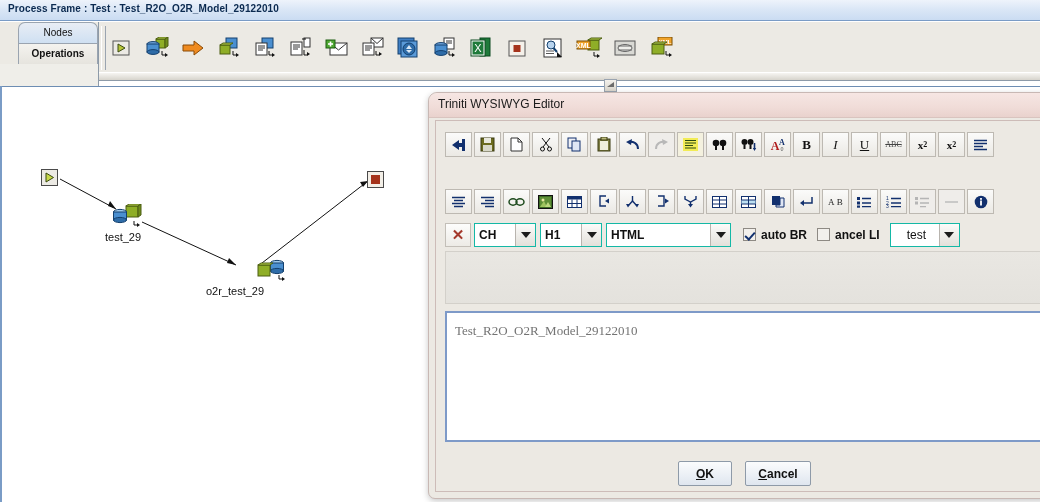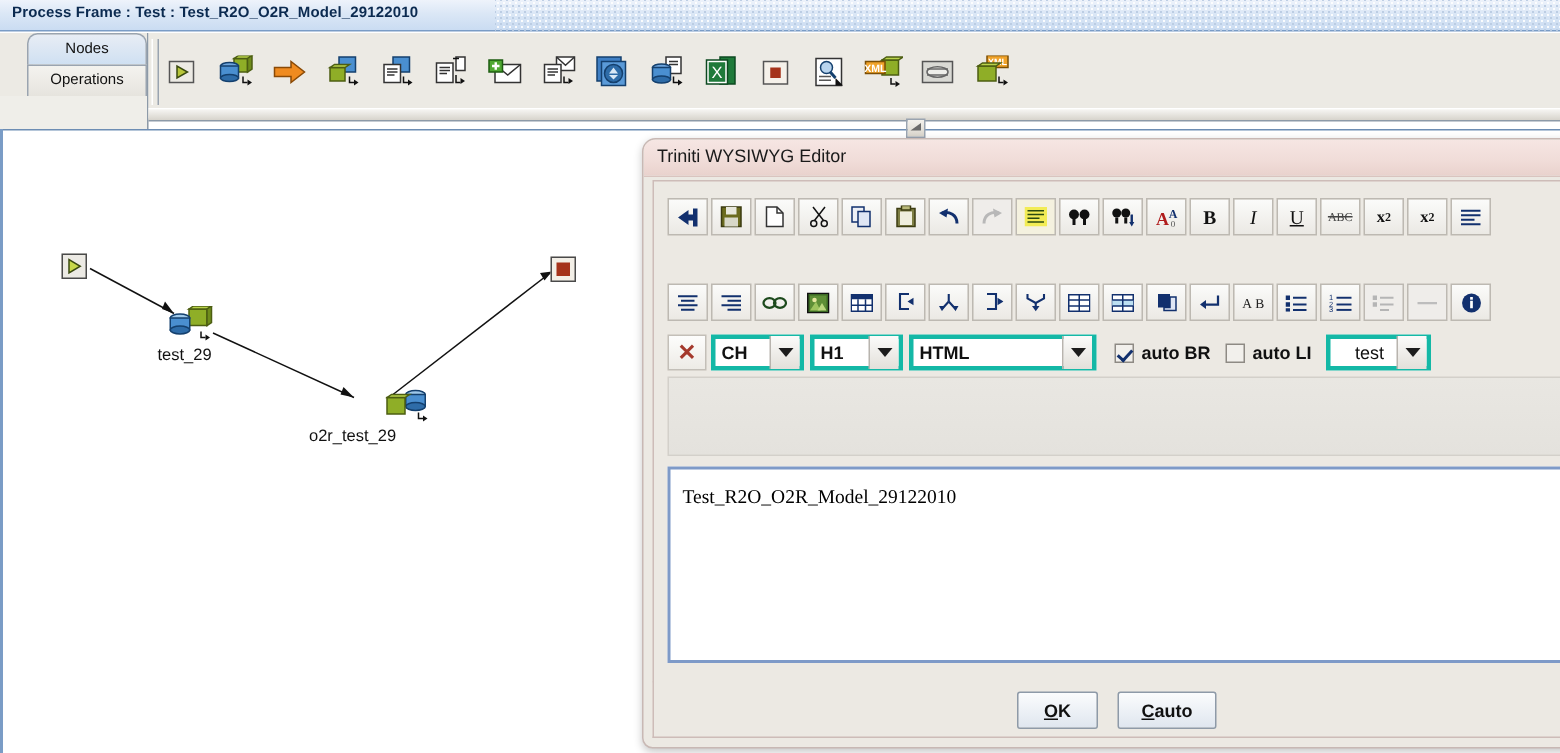--- a/index.html
+++ b/index.html
@@ -36,21 +36,21 @@
     position:absolute;left:0;top:22px;width:99px;height:64px;
     background:#eceae4;border-right:1px solid #8d9aa8;box-sizing:border-box;
   }
   .side-tab{
     position:absolute;left:18px;width:80px;height:21px;box-sizing:border-box;
     font-size:10px;color:#111;text-align:center;line-height:19px;
     border:1px solid #9aa4b0;border-bottom:none;
     border-radius:7px 7px 0 0;
   }
   .side-tab.sel{top:0;background:linear-gradient(to bottom,#e8edf5,#cfe0f2);}
-  .side-tab.unsel{top:21px;background:linear-gradient(to bottom,#f4f3ef,#e6e4de);border-radius:0 0 0 0;}
+  .side-tab.unsel{top:21px;background:linear-gradient(to bottom,#f4f3ef,#e6e4de);border-radius:0 0 0 0;font-weight:bold;}
   .side-tabs-filler{position:absolute;left:0;top:42px;width:98px;height:22px;background:#efeee9;}
 
   
   .app-toolbar{
     position:absolute;left:99px;top:22px;right:0;height:58px;
     background:#eceae4;border-bottom:1px solid #9aa4b0;box-sizing:border-box;
   }
   .tb-grip{position:absolute;left:2px;top:4px;width:3px;height:44px;
     border-left:1px solid #fff;border-right:1px solid #9aa4b0;}
   .tb-row{position:absolute;left:8px;top:6px;height:40px;display:flex;align-items:center;gap:8px;}
@@ -127,52 +127,52 @@
 
   .ed-row3{position:absolute;left:9px;top:101px;height:26px;display:flex;align-items:center;}
   .x-btn{
     width:26px;height:24px;box-sizing:border-box;
     background:linear-gradient(to bottom,#fdfdfc,#edebe6);border:1px solid #c3bfb8;
     display:flex;align-items:center;justify-content:center;color:#a4392c;
     font-size:15px;font-weight:bold;margin-right:3px;
   }
   .combo{
     height:24px;box-sizing:border-box;display:flex;align-items:center;
-    background:#ffffff;border:3px solid #14b8a6;margin-right:4px;
+    background:#ffffff;border:1px solid #14b8a6;margin-right:4px;
   }
   .combo .val{padding:0 4px;font-size:12px;color:#111;font-weight:bold;white-space:nowrap;overflow:hidden;}
   .combo .arrow{
     width:19px;height:22px;margin-left:auto;flex:0 0 19px;
     background:linear-gradient(to bottom,#fbfbfa,#e3e0da);
     border-left:1px solid #b8b4ae;
     display:flex;align-items:center;justify-content:center;
   }
   .caret{width:0;height:0;border-left:5px solid transparent;border-right:5px solid transparent;
     border-top:6px solid #1c1c1c;}
-  .chk-wrap{display:flex;align-items:center;margin-right:10px;}
+  .chk-wrap{display:flex;align-items:flex-start;margin-right:10px;}
   .chk{
     width:13px;height:13px;box-sizing:border-box;background:#f2f0ec;
     border:1px solid #8e8a84;margin-right:5px;position:relative;
   }
   .chk.on:after{
     content:"";position:absolute;left:3px;top:1px;width:4px;height:8px;
     border:solid #12306e;border-width:0 2px 2px 0;transform:rotate(42deg);
   }
   .chk-label{font-size:12px;font-weight:bold;color:#111;white-space:nowrap;}
 
   .ed-blank{
     position:absolute;left:9px;right:9px;top:130px;height:53px;
     background:linear-gradient(to bottom,#e9e7e2,#e4e2dd);
     border:1px solid #d3d0ca;box-sizing:border-box;
   }
   .ed-text{
     position:absolute;left:9px;right:9px;top:190px;height:131px;
     background:#ffffff;border:2px solid #7e9ac8;box-sizing:border-box;
   }
-  .ed-text-inner{position:absolute;left:8px;top:10px;font-size:13px;color:#000000;
+  .ed-text-inner{position:absolute;left:8px;top:10px;font-size:13px;color:#737373;
     font-family:"Liberation Serif",serif;}
 
   .ed-tabs{position:absolute;left:12px;top:331px;height:22px;display:flex;align-items:flex-end;}
   .ed-tab{
     height:20px;padding:0 11px;box-sizing:border-box;line-height:19px;
     font-size:12px;font-weight:bold;color:#111;
     border:1px solid #9aa4b0;border-bottom:none;border-radius:4px 4px 0 0;
     margin-right:-1px;
   }
   .ed-tab.sel{background:linear-gradient(to bottom,#e4edf8,#bed8f0);}
@@ -722,21 +722,21 @@
           </span>
       </div>
 
       <div class="chk-wrap">
         <span class="chk on"></span>
         <span class="chk-label">auto BR</span>
       </div>
 
       <div class="chk-wrap">
         <span class="chk"></span>
-        <span class="chk-label">auto LI</span>
+        <span class="chk-label">ancel LI</span>
       </div>
 
       <div class="combo" style="width:70px;">
         <span class="val" style="font-weight:normal;padding-left:16px;">test</span>
         <span class="arrow">
             <span class="caret"></span>
           </span>
       </div>
     </div>
 
@@ -752,16 +752,16 @@
     </div>
   </div>
 
   <div class="dlg-footer">
     <div class="dlg-btn" style="left:242px;">
       <span class="mn">O</span>
         <span class="mn-rest">K</span>
     </div>
     <div class="dlg-btn cancel" style="left:309px;">
       <span class="mn">C</span>
-        <span class="mn-rest">auto</span>
+        <span class="mn-rest">ancel</span>
     </div>
   </div>
 </div>
 
 </body></html>

